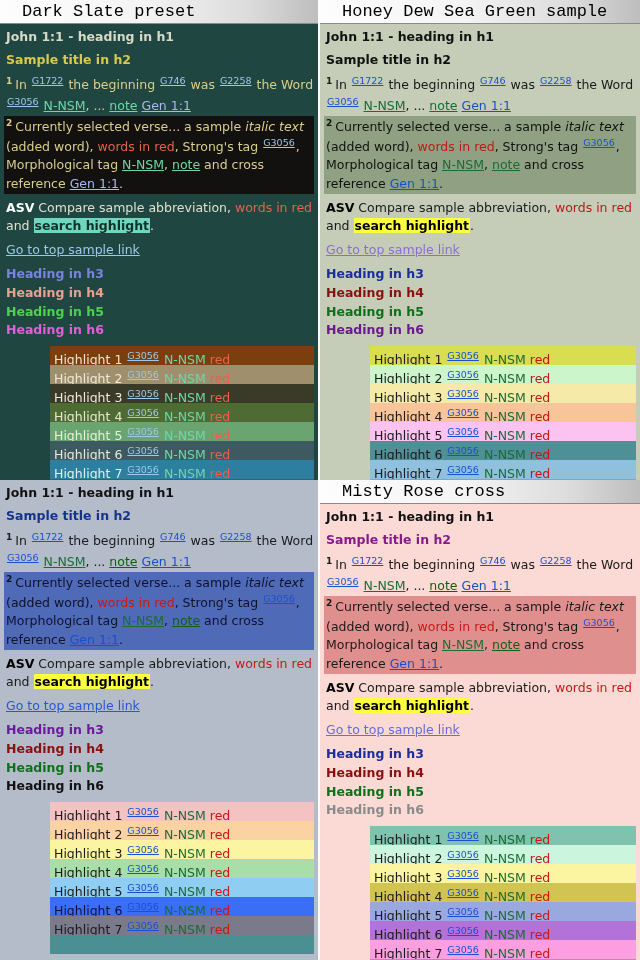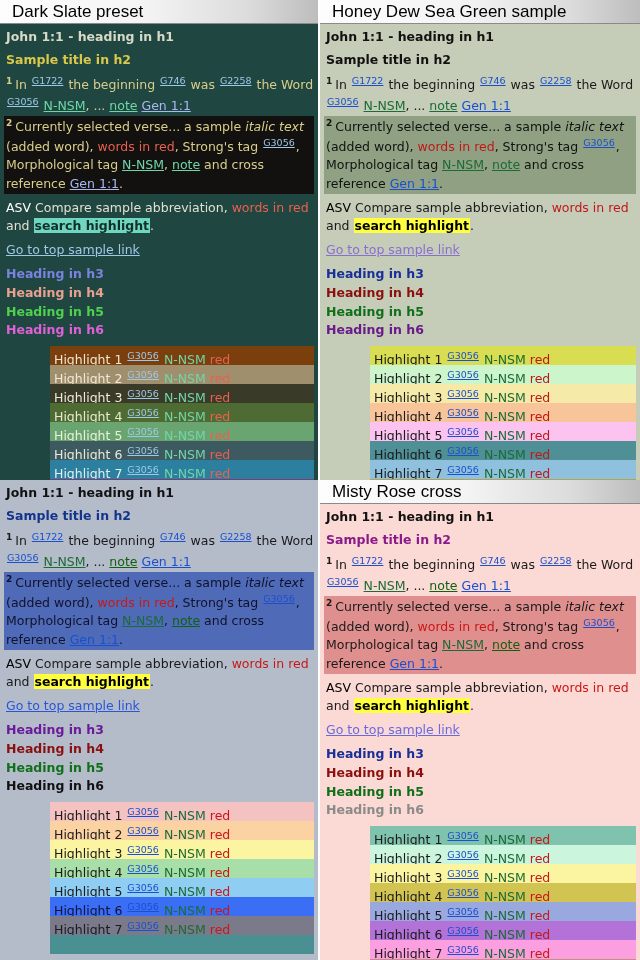--- a/index.html
+++ b/index.html
@@ -27,24 +27,24 @@
   .titlebar{
     height:24px;
     flex:0 0 24px;
     background:linear-gradient(to right,#fdfdfd 0%,#f4f4f4 45%,#dcdcdc 78%,#bdbdbd 100%);
     border-bottom:1px solid #8a8a8a;
     display:flex;
     align-items:center;
     box-sizing:border-box;
   }
   .titlebar .ttl{
-    font-family:Liberation Sans, sans-serif;
+    font-family:Liberation Mono, monospace;
     font-size:17px;
     color:#000000;
-    padding-left:12px;
+    padding-left:22px;
     letter-spacing:0px;
     white-space:nowrap;
   }
   .body{
     flex:1 1 auto;
     overflow:hidden;
     padding:3px 4px 0 6px;
     box-sizing:border-box;
     line-height:1.45;
     font-size:12.5px;
@@ -55,21 +55,21 @@
   .verse.sel{padding:1px 2px 1px 2px;margin-left:-2px;}
   .vnum{font-size:9px;font-weight:bold;vertical-align:super;margin-right:3px;}
   .strong{
     font-size:9.5px;vertical-align:super;
     text-decoration:underline;margin:0 1px;
   }
   .morph{text-decoration:underline;}
   .note{text-decoration:underline;}
   .xref{text-decoration:underline;}
   .ital{font-style:italic;}
-  .abbr{font-weight:normal;}
+  .abbr{font-weight:bold;}
   .shl{font-weight:bold;padding:0 1px;}
   .asvline{margin:5px 0 2px 0;}
   .toplink{text-decoration:underline;margin:6px 0 6px 0;display:block;}
   .hd{font-weight:bold;margin:0;font-size:12.5px;line-height:1.5;}
   .hl-wrap{margin-top:6px;margin-left:44px;}
   .hl-row{
     height:19px;
     line-height:19px;
     padding-left:4px;
     box-sizing:border-box;

